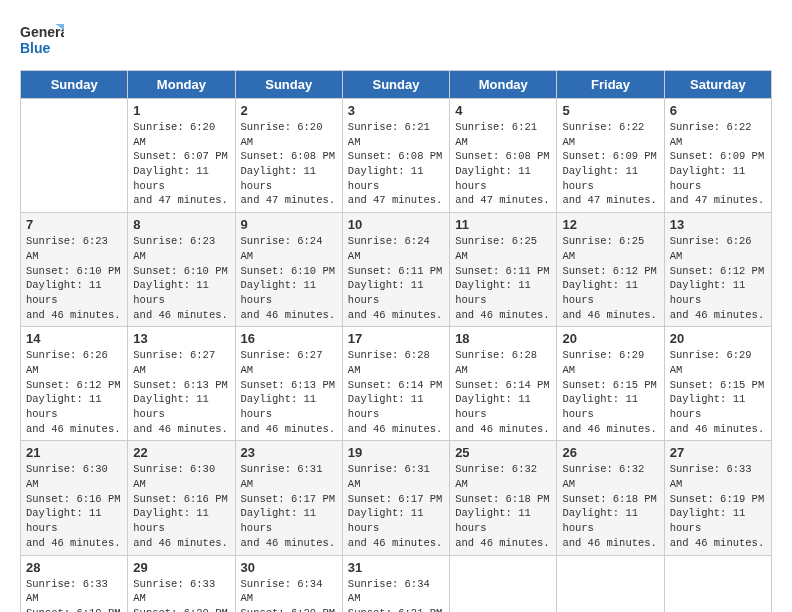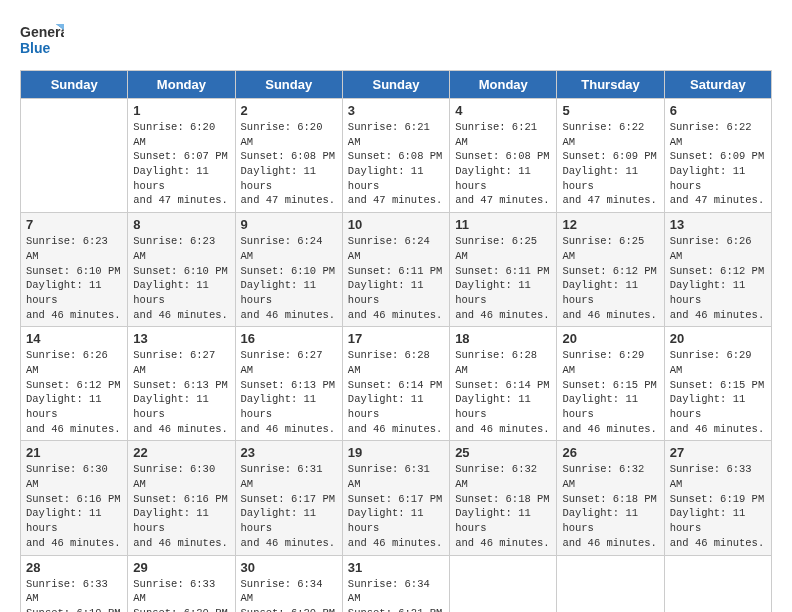--- a/index.html
+++ b/index.html
@@ -94,21 +94,21 @@
 </div>
 
 <table>
   <thead>
     <tr>
     <th>Sunday</th>
         <th>Monday</th>
         <th>Sunday</th>
         <th>Sunday</th>
         <th>Monday</th>
-        <th>Thursday</th>
+        <th>Friday</th>
         <th>Saturday</th>
       </tr>
   </thead>
   <tbody>
   <tr>
         <td class="empty"></td>
         <td>
           <span class="day-num">1</span>
           <div class="day-info">Sunrise: 6:20 AM<br>Sunset: 6:07 PM<br>Daylight: 11 hours<br>and 47 minutes.</div>
         </td>

